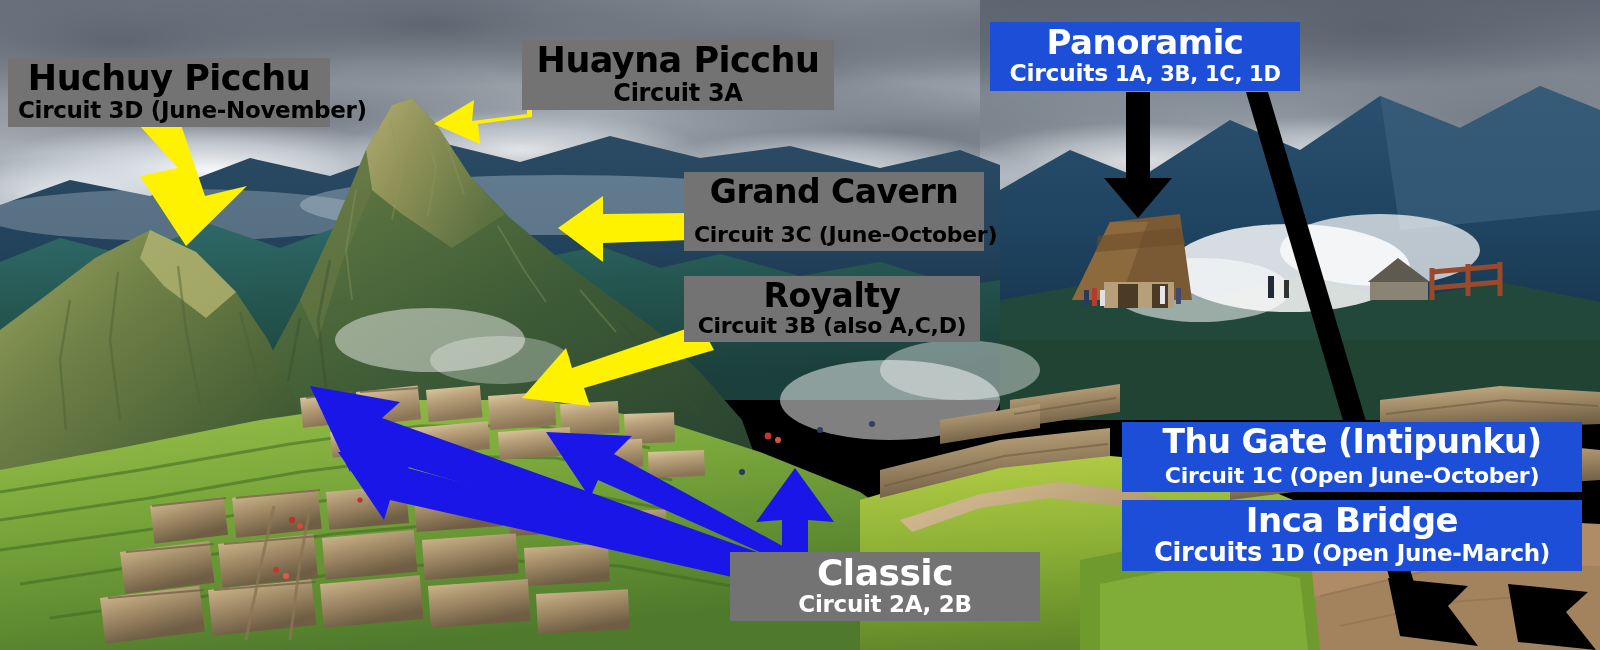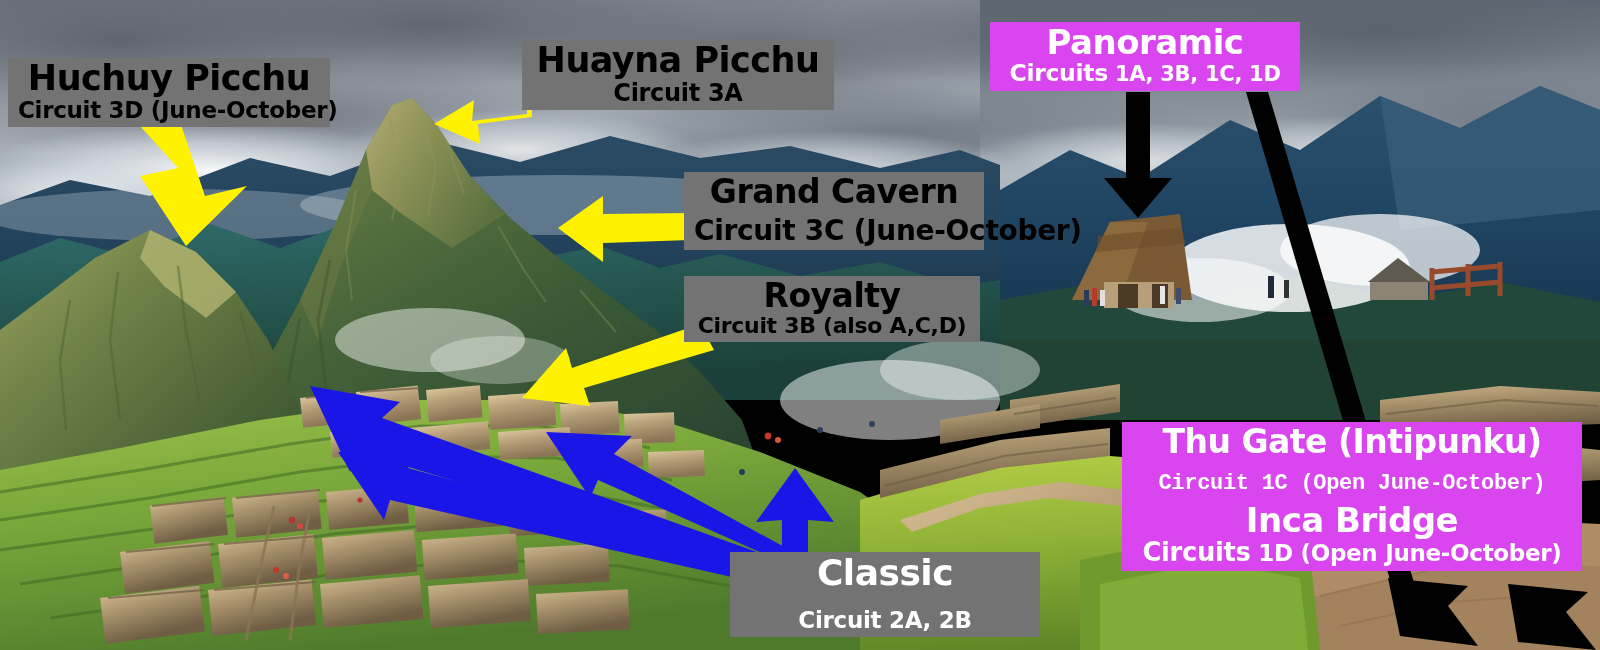--- a/index.html
+++ b/index.html
@@ -25,21 +25,21 @@
     display:block;
     font-weight:bold;
     letter-spacing:-0.5px;
   }
   .label .sub{
     display:block;
     font-weight:bold;
     letter-spacing:-0.3px;
   }
   .yellow{background:#737373;color:#000;}
-  .red{background:#d946ef;color:#FFFFFF;}
+  .red{background:#1d4ed8;color:#FFFFFF;}
   .blue{background:#737373;color:#FFFFFF;}
 
   .sub .big{font-size:1.12em;}
 
   
   #arrows{position:absolute;left:0;top:0;width:1600px;height:650px;pointer-events:none;}
 </style>
 </head>
 <body>
 
@@ -385,58 +385,58 @@
       <path d="M1246,92 L1268,92 L1418,596 L1396,600 Z" fill="#000000"></path>
       <path d="M1388,578 L1468,586 L1448,606 L1478,646 L1400,636 Z" fill="#000000"></path>
     </g>
     <g>
       <path d="M1508,584 L1588,592 L1566,612 L1596,650 L1518,642 Z" fill="#000000"></path>
     </g>
   </svg>
 
   <div class="label yellow" style="left:8px;top:58px;width:322px;">
     <span class="ttl" style="font-size:35px;">Huchuy Picchu</span>
-    <span class="sub" style="font-size:23px;margin-top:3px;">Circuit 3D (June-October)</span>
+    <span class="sub" style="font-size:23px;margin-top:3px;">Circuit 3D (June-November)</span>
   </div>
 
   <div class="label yellow" style="left:522px;top:40px;width:312px;">
     <span class="ttl" style="font-size:35px;">Huayna Picchu</span>
     <span class="sub" style="font-size:24px;margin-top:3px;">Circuit 3A</span>
   </div>
 
   <div class="label yellow" style="left:684px;top:172px;width:300px;">
     <span class="ttl" style="font-size:33px;">Grand Cavern</span>
-    <span class="sub" style="font-size:28px;margin-top:9px;">Circuit 3C (June-October)</span>
+    <span class="sub" style="font-size:22px;margin-top:16px;">Circuit 3C (June-October)</span>
   </div>
 
   <div class="label yellow" style="left:684px;top:276px;width:296px;">
     <span class="ttl" style="font-size:33px;">Royalty</span>
     <span class="sub" style="font-size:22px;margin-top:3px;">Circuit 3B (also A,C,D)</span>
   </div>
 
   <div class="label red" style="left:990px;top:22px;width:310px;">
     <span class="ttl" style="font-size:34px;">Panoramic</span>
     <span class="sub" style="font-size:21px;margin-top:3px;">
       <span class="big">Circuits</span>
       <span>1A, 3B, 1C, 1D</span>
     </span>
   </div>
 
 
   <div class="label red" style="left:1122px;top:422px;width:460px;">
     <span class="ttl" style="font-size:33px;">Thu Gate (Intipunku)</span>
-    <span class="sub" style="font-size:22px;margin-top:15px;font-family:Liberation Mono, monospace;">Circuit 1C (Open June-October)</span>
+    <span class="sub" style="font-size:22px;margin-top:7px;">Circuit 1C (Open June-October)</span>
   </div>
 
   <div class="label red" style="left:1122px;top:500px;width:460px;">
     <span class="ttl" style="font-size:34px;">Inca Bridge</span>
     <span class="sub" style="font-size:23px;margin-top:3px;">
       <span class="big">Circuits</span>
-      <span>1D (Open June-October)</span>
+      <span>1D (Open June-March)</span>
     </span>
   </div>
 
   <div class="label blue" style="left:730px;top:552px;width:310px;">
     <span class="ttl" style="font-size:36px;">Classic</span>
-    <span class="sub" style="font-size:23px;margin-top:18px;">Circuit 2A, 2B</span>
+    <span class="sub" style="font-size:23px;margin-top:2px;">Circuit 2A, 2B</span>
   </div>
 
 </div>
 
 </body></html>

